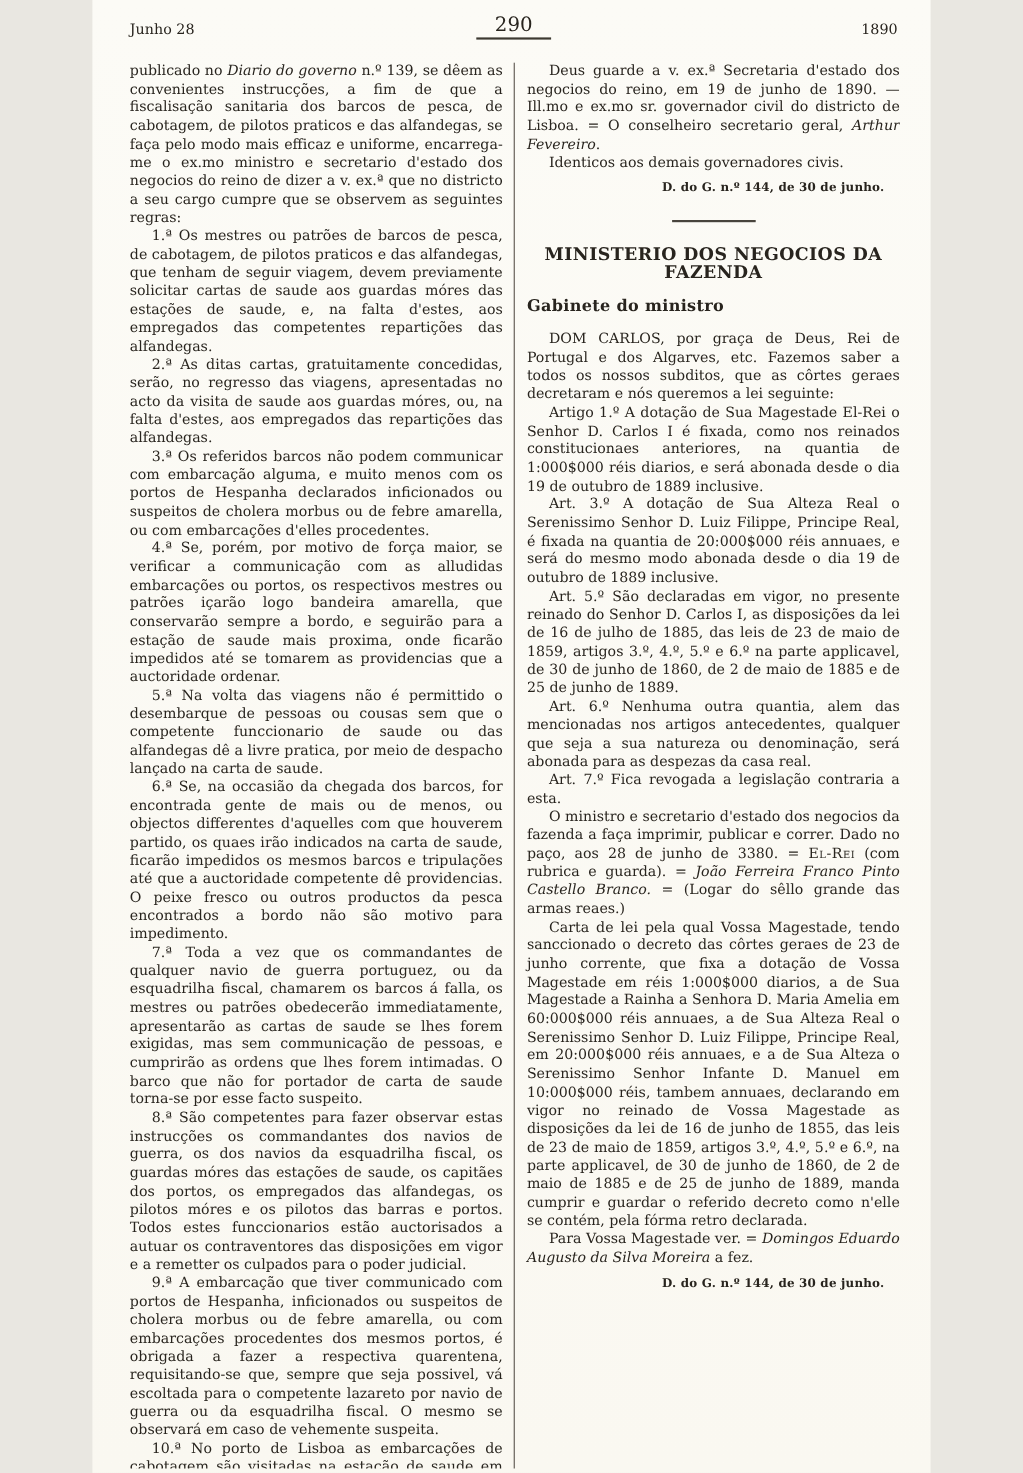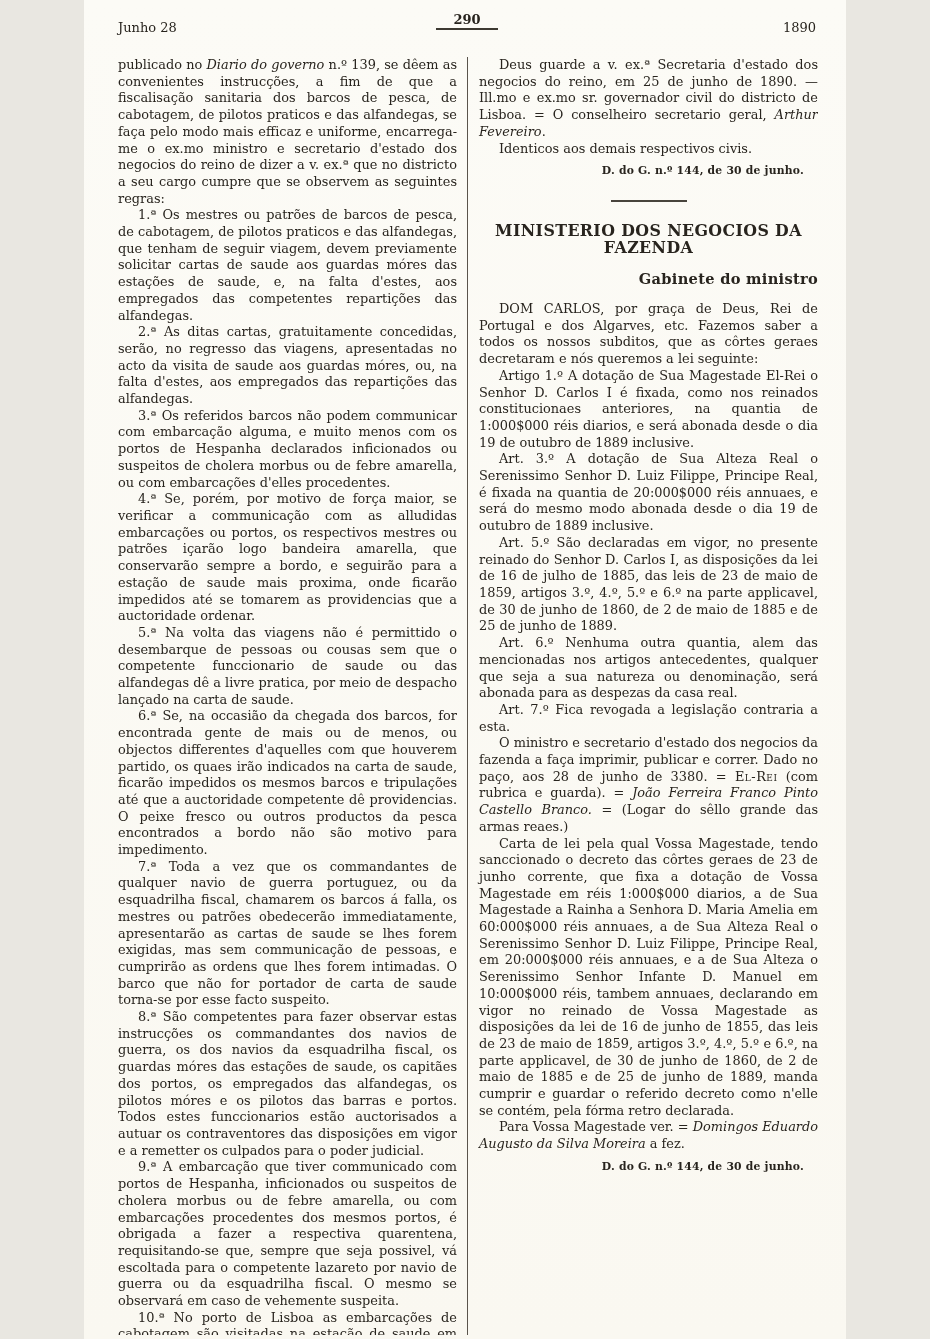--- a/index.html
+++ b/index.html
@@ -5,31 +5,31 @@
   html,body{margin:0;padding:0;background:#e9e7e1;}
   .sheet{
     position:relative;width:762px;height:1339px;margin:0 auto;overflow:hidden;
     background:linear-gradient(#fcfbf6,#faf8f1);
     color:#28241e;font-family:"DejaVu Serif", serif;
   }
   .page-header{position:absolute;top:12px;left:34px;right:30px;display:flex;align-items:flex-start;font-size:13px;}
   .hdr-side{width:130px;padding-top:8px;}
   .hdr-right{text-align:right;}
   .hdr-center{flex:1;text-align:center;}
-  .pagenum{display:inline-block;font-weight:bold;font-size:13px;padding:0 17px 1px;border-bottom:2px solid #3d3931;}
+  .pagenum{display:inline-block;font-weight:normal;font-size:18px;padding:0 17px 1px;border-bottom:2px solid #3d3931;}
   .columns{position:absolute;top:57px;left:34px;right:28px;bottom:4px;display:flex;}
   .col{flex:1 1 0;font-size:12.9px;line-height:16.7px;text-align:justify;overflow:hidden;}
   .col p{margin:0;text-indent:1.55em;}
   .col p.no-indent{text-indent:0;}
   .col-left{padding-right:10px;}
   .col-right{padding-left:11px;border-left:1px solid #5a544c;}
   .source-note{font-weight:bold;font-size:10.8px;text-align:right;padding-right:14px;margin-top:6px;letter-spacing:0.2px;text-indent:0;}
   .separator{width:76px;border-top:2px solid #48443c;margin:20px auto 0;}
   .ministry{font-size:15.8px;font-weight:bold;text-align:center;margin:21px 0 0;letter-spacing:0.4px;text-indent:0;}
-  .cabinet{font-size:14.6px;font-weight:bold;text-align:right;margin:15px 0 13px;letter-spacing:0.3px;text-indent:0;}
+  .cabinet{font-size:14.6px;font-weight:bold;text-align:left;margin:15px 0 13px;letter-spacing:0.3px;text-indent:0;}
   .smallcaps{font-variant:small-caps;letter-spacing:0.5px;}
   i{font-style:italic;}
 </style>
 </head>
 <body>
 
 <div class="sheet">
 
   <div class="page-header">
     <span class="hdr-side">Junho 28</span>
@@ -48,22 +48,22 @@
       <p>5.ª Na volta das viagens não é permittido o desembarque de pessoas ou cousas sem que o competente funccionario de saude ou das alfandegas dê a livre pratica, por meio de despacho lançado na carta de saude.</p>
       <p>6.ª Se, na occasião da chegada dos barcos, for encontrada gente de mais ou de menos, ou objectos differentes d'aquelles com que houverem partido, os quaes irão indicados na carta de saude, ficarão impedidos os mesmos barcos e tripulações até que a auctoridade competente dê providencias. O peixe fresco ou outros productos da pesca encontrados a bordo não são motivo para impedimento.</p>
       <p>7.ª Toda a vez que os commandantes de qualquer navio de guerra portuguez, ou da esquadrilha fiscal, chamarem os barcos á falla, os mestres ou patrões obedecerão immediatamente, apresentarão as cartas de saude se lhes forem exigidas, mas sem communicação de pessoas, e cumprirão as ordens que lhes forem intimadas. O barco que não for portador de carta de saude torna-se por esse facto suspeito.</p>
       <p>8.ª São competentes para fazer observar estas instrucções os commandantes dos navios de guerra, os dos navios da esquadrilha fiscal, os guardas móres das estações de saude, os capitães dos portos, os empregados das alfandegas, os pilotos móres e os pilotos das barras e portos. Todos estes funccionarios estão auctorisados a autuar os contraventores das disposições em vigor e a remetter os culpados para o poder judicial.</p>
       <p>9.ª A embarcação que tiver communicado com portos de Hespanha, inficionados ou suspeitos de cholera morbus ou de febre amarella, ou com embarcações procedentes dos mesmos portos, é obrigada a fazer a respectiva quarentena, requisitando-se que, sempre que seja possivel, vá escoltada para o competente lazareto por navio de guerra ou da esquadrilha fiscal. O mesmo se observará em caso de vehemente suspeita.</p>
       <p>10.ª No porto de Lisboa as embarcações de cabotagem são visitadas na estação de saude em Belem, e a visita dos barcos de pesca, de pilotos praticos e das alfandegas verifica-se nas estações de saude de Paço de Arcos e da Trafaria.</p>
       <p>11.ª Das presentes instrucções v. ex.ª se servirá tambem dar conhecimento ás diversas auctoridades d'esse districto e a conveniente publicidade para conhecimento dos interessados.</p>
     </div>
 
     <div class="col col-right">
-      <p><span>Deus guarde a v. ex.ª Secretaria d'estado dos negocios do reino, em 25 de junho de 1890. — Ill.mo e ex.mo sr. governador civil do districto de Lisboa. = O conselheiro secretario geral, </span><i>Arthur Fevereiro</i><span>.</span></p>
-      <p>Identicos aos demais respectivos civis.</p>
+      <p><span>Deus guarde a v. ex.ª Secretaria d'estado dos negocios do reino, em 19 de junho de 1890. — Ill.mo e ex.mo sr. governador civil do districto de Lisboa. = O conselheiro secretario geral, </span><i>Arthur Fevereiro</i><span>.</span></p>
+      <p>Identicos aos demais governadores civis.</p>
       <div class="source-note">D. do G. n.º 144, de 30 de junho.</div>
 
       <div class="separator"></div>
 
       <h2 class="ministry">MINISTERIO DOS NEGOCIOS DA FAZENDA</h2>
       <h3 class="cabinet">Gabinete do ministro</h3>
 
       <p>DOM CARLOS, por graça de Deus, Rei de Portugal e dos Algarves, etc. Fazemos saber a todos os nossos subditos, que as côrtes geraes decretaram e nós queremos a lei seguinte:</p>
       <p>Artigo 1.º A dotação de Sua Magestade El-Rei o Senhor D. Carlos I é fixada, como nos reinados constitucionaes anteriores, na quantia de 1:000$000 réis diarios, e será abonada desde o dia 19 de outubro de 1889 inclusive.</p>
       <p>Art. 3.º A dotação de Sua Alteza Real o Serenissimo Senhor D. Luiz Filippe, Principe Real, é fixada na quantia de 20:000$000 réis annuaes, e será do mesmo modo abonada desde o dia 19 de outubro de 1889 inclusive.</p>

